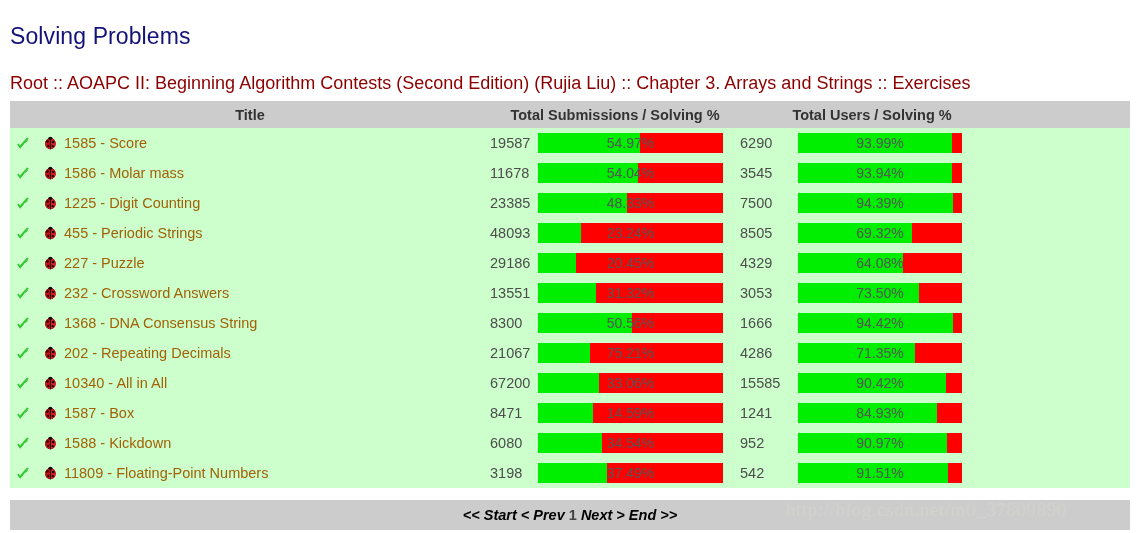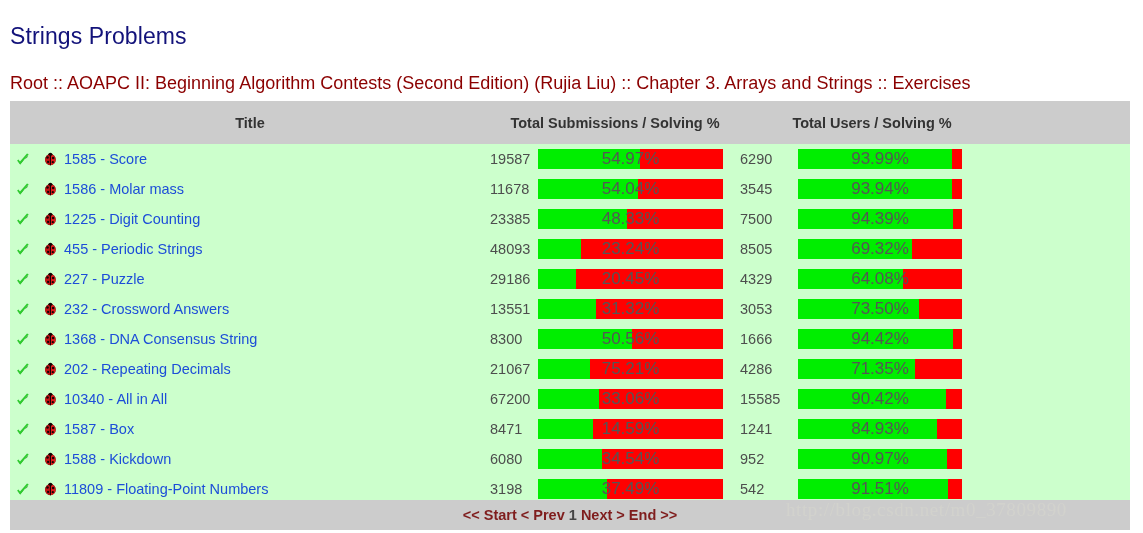--- a/index.html
+++ b/index.html
@@ -45,22 +45,22 @@
     border-collapse: collapse;
     width: 1120px;
     table-layout: fixed;
   }
 
   table.problems thead th {
     background: #cccccc;
     color: #333333;
     font-size: 14.5px;
     font-weight: bold;
-    height: 19px;
-    padding: 12px;
+    height: 27px;
+    padding: 0;
     text-align: center;
     vertical-align: middle;
   }
 
   table.problems tbody td {
     background: #ccffcc;
     height: 30px;
     padding: 0;
     vertical-align: middle;
     font-size: 14.5px;
@@ -99,21 +99,21 @@
     height: 15px;
     vertical-align: middle;
   }
   .bug-icon svg { display: block; }
 
   td.title-cell {
     padding-left: 10px;
     color: #8b0000;
   }
   .problem-link {
-    color: #1d4ed8;
+    color: #a16207;
     text-decoration: none;
     font-size: 14.5px;
     white-space: nowrap;
   }
 
   td.num-cell {
     color: #4d4d4d;
     font-size: 14.5px;
     padding-right: 0;
   }
@@ -139,42 +139,43 @@
     background: #00ee00;
   }
 
   .bar .bar-label {
     position: absolute;
     left: 0;
     right: 0;
     top: 0;
     line-height: 20px;
     text-align: center;
-    font-size: 17px;
+    font-size: 14px;
     color: #555555;
     z-index: 2;
   }
 
   #pager {
     position: absolute;
     left: 10px;
     top: 500px;
     width: 1120px;
     height: 30px;
     background: #cccccc;
     text-align: center;
     line-height: 30px;
     font-size: 14.5px;
     font-weight: bold;
     color: #444444;
   }
   #pager .pg-item {
-    color: #7f1d1d;
+    color: #000000;
     text-decoration: none;
     font-weight: bold;
+    font-style: italic;
   }
   #pager .pg-current {
     color: #444444;
     font-weight: bold;
   }
 
   #watermark {
     position: absolute;
     left: 786px;
     top: 499px;
@@ -182,21 +183,21 @@
     font-size: 19px;
     color: #d2d2cd;
     letter-spacing: 0.6px;
     white-space: nowrap;
     pointer-events: none;
   }
 </style>
 </head>
 <body>
 
-<h1 id="page-title">Strings Problems</h1>
+<h1 id="page-title">Solving Problems</h1>
 
 <div id="breadcrumb">Root :: AOAPC II: Beginning Algorithm Contests (Second Edition) (Rujia Liu) :: Chapter 3. Arrays and Strings :: Exercises</div>
 
 <div id="table-wrap">
   <table class="problems">
     <colgroup>
       <col class="c-check">
         <col class="c-bug">
         <col class="c-title">
       <col class="c-subnum">

